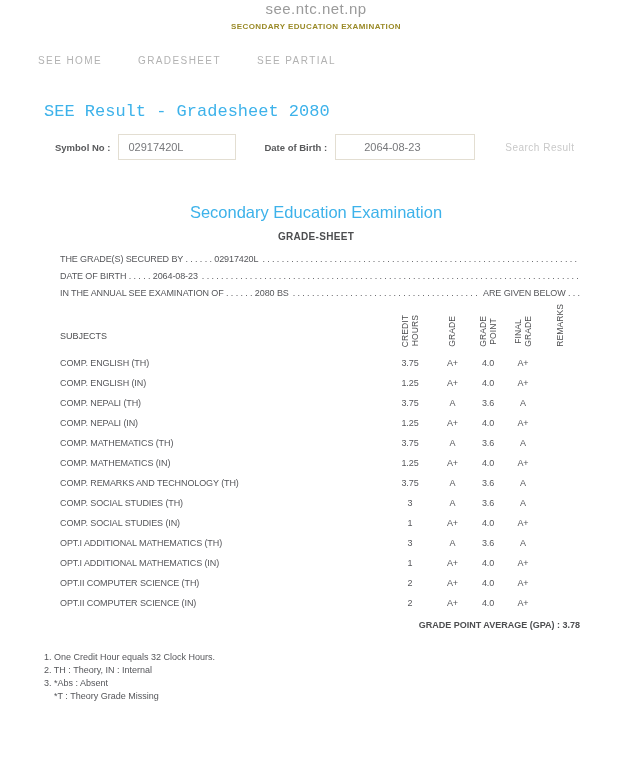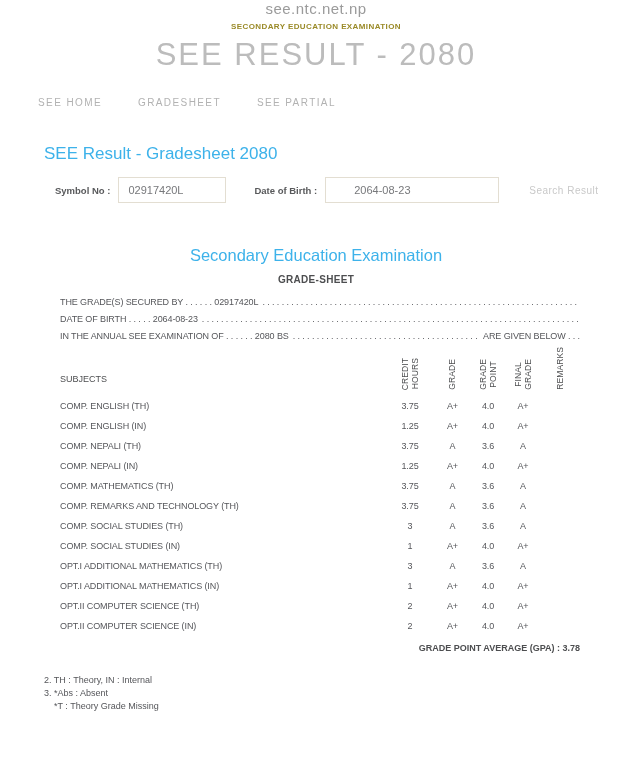--- a/index.html
+++ b/index.html
@@ -13,30 +13,30 @@
   .site-header { text-align:center; padding-top:0; }
   .site-name { font-size:15px; color:#9b9b9b; letter-spacing:.5px; }
   .org-name { font-size:8px; font-weight:bold; color:#9a8a28; letter-spacing:.4px; margin-top:5px; }
   .page-title { font-size:31px; color:#bcbcbc; letter-spacing:2px; margin-top:6px; font-weight:normal; }
 
   
   .nav { margin-top:24px; padding-left:38px; display:flex; gap:36px;text-align:right; }
   .nav-item { font-size:10px; color:#b2b2b2; letter-spacing:1.4px; text-decoration:none; cursor:pointer; }
 
   
-  .section-heading { margin:36px 16px 0 44px; font-size:17px; color:#3db2ea; font-weight:normal; }
+  .section-heading { margin:36px 16px 0 44px; font-size:17px; color:#3db2ea; font-weight:normal;font-family:Liberation Mono, monospace; }
   .form-row { margin-top:13px; padding-left:55px; display:flex; align-items:center; }
   .field-label { font-size:9.5px; font-weight:bold; color:#58595b; }
   .text-input {
     height:26px; border:1px solid #e3ded2; margin-left:8px; padding:0 9px;
     font-size:11px; color:#77787b; font-family:"Liberation Sans", sans-serif; outline:none; background:#fff;
   }
-  .input-symbol { width:108px; }
+  .input-symbol { width:118px; }
   .label-dob { margin-left:28px; }
-  .input-dob { width:174px;padding-left:28px; }
+  .input-dob { width:140px;padding-left:28px; }
   .search-btn {
     margin-left:30px; background:none; border:none; cursor:pointer;
     font-size:10px; color:#c9c9c9; letter-spacing:.5px; font-family:"Liberation Sans", sans-serif;
   }
 
   
   .sheet { margin-top:43px; }
   .sheet-title { text-align:center; font-size:16.5px; color:#3db2ea; font-weight:normal; }
   .sheet-subtitle { text-align:center; font-size:10px; font-weight:bold; color:#4d4e50; margin-top:9px; letter-spacing:.3px; }
 
@@ -66,21 +66,20 @@
   .footnotes { margin:21px 0 0 44px; }
   .footnote { font-size:9px; color:#55565a; line-height:13px; }
   .footnote.indent { padding-left:10px; }
 </style>
 </head>
 <body>
 
 <header class="site-header">
   <div class="site-name">see.ntc.net.np</div>
   <div class="org-name">SECONDARY EDUCATION EXAMINATION</div>
-  <h1 class="page-title">SEE RESULT - 2080</h1>
 </header>
 
 <nav class="nav">
   <a class="nav-item">SEE HOME</a>
   <a class="nav-item">GRADESHEET</a>
   <a class="nav-item">SEE PARTIAL</a>
 </nav>
 
 <h2 class="section-heading">SEE Result - Gradesheet 2080</h2>
 
@@ -173,20 +172,28 @@
 
     <tr>
       <td>COMP. MATHEMATICS (TH)</td>
       <td class="num">3.75</td>
       <td class="num">A</td>
       <td class="num">3.6</td>
       <td class="num">A</td>
       <td class="num"></td>
     </tr>
 
+    <tr>
+      <td>COMP. MATHEMATICS (IN)</td>
+      <td class="num">1.25</td>
+      <td class="num">A+</td>
+      <td class="num">4.0</td>
+      <td class="num">A+</td>
+      <td class="num"></td>
+    </tr>
 
     <tr>
       <td>COMP. REMARKS AND TECHNOLOGY (TH)</td>
       <td class="num">3.75</td>
       <td class="num">A</td>
       <td class="num">3.6</td>
       <td class="num">A</td>
       <td class="num"></td>
     </tr>
 
@@ -243,18 +250,19 @@
       <td class="num">4.0</td>
       <td class="num">A+</td>
       <td class="num"></td>
     </tr>
   </tbody>
   </table>
 
   <div class="gpa-line">GRADE POINT AVERAGE (GPA) : 3.78</div>
 
   <div class="footnotes">
+    <div class="footnote">1. One Credit Hour equals 32 Clock Hours.</div>
     <div class="footnote">2. TH : Theory, IN : Internal</div>
     <div class="footnote">3. *Abs : Absent</div>
     <div class="footnote indent">*T : Theory Grade Missing</div>
 
   </div>
 </section>
 
 </body></html>

